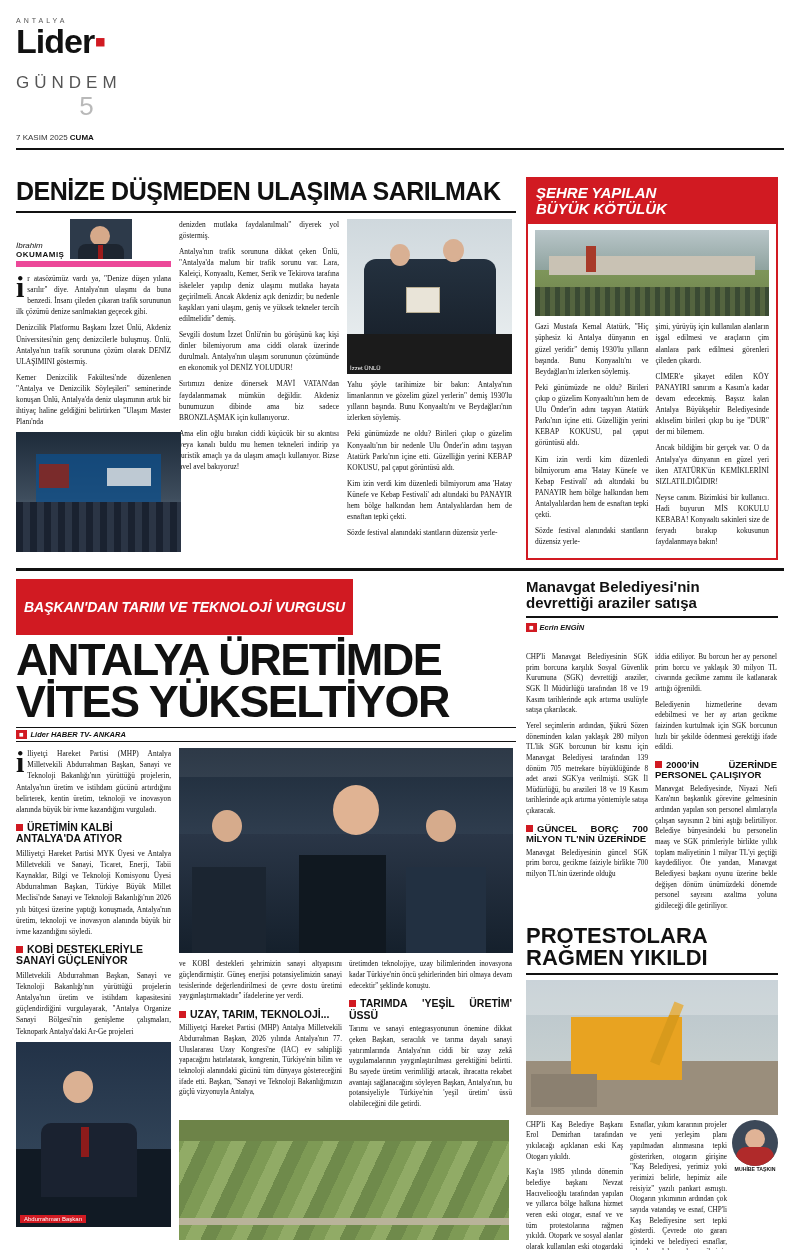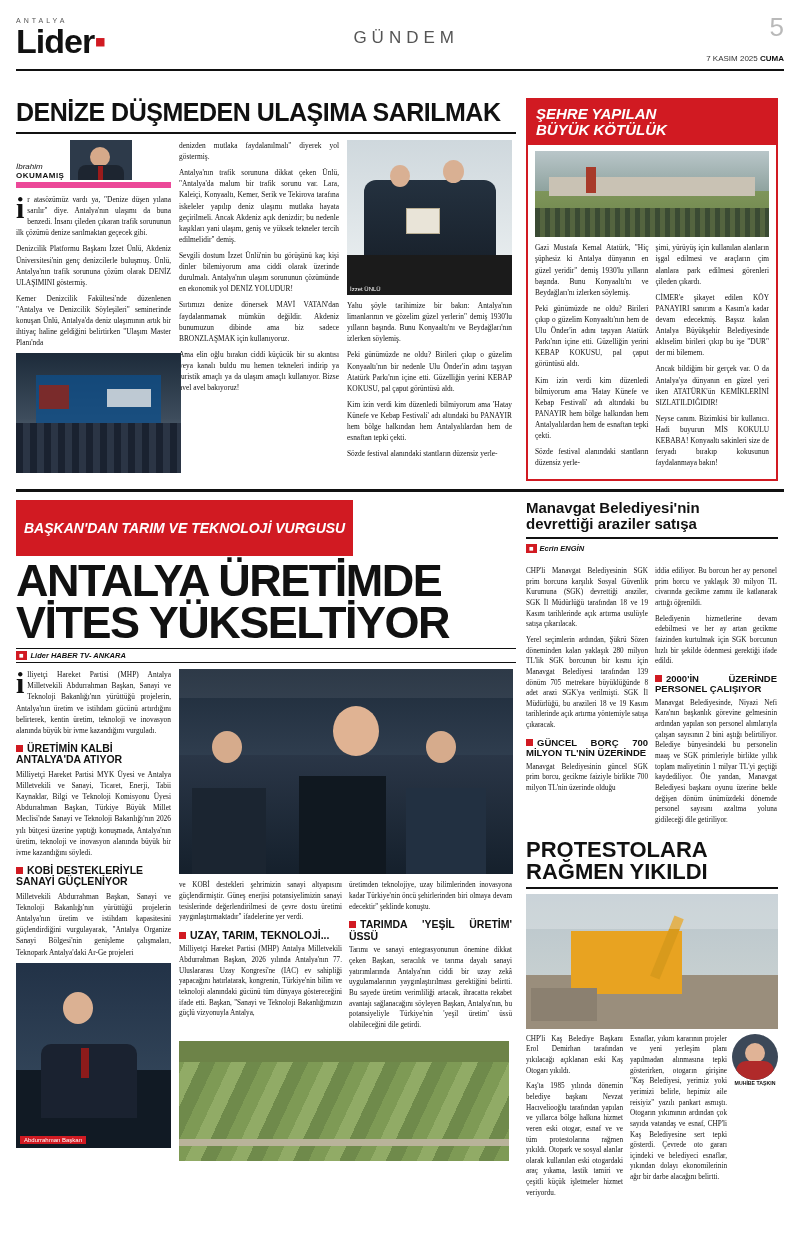--- a/index.html
+++ b/index.html
@@ -9,21 +9,21 @@
     background: #ffffff;
     font-family: "Liberation Serif", serif;
     color: #111;
     overflow: hidden;
     position: relative;
   }
   .page { width:800px; height:1250px; position:relative; padding: 0 16px; }
 
   
   .masthead { display:flex; align-items:flex-start; justify-content:space-between;
-              padding: 14px 0 6px 0; border-bottom: 2px solid #111; position:relative; }
+              padding: 14px 0 6px 0; border-bottom: 2px solid #111; position:relative;flex-direction:column; }
   .logo-wrap { display:flex; align-items:flex-start; gap:4px; }
   .logo-main { font-family:"Liberation Sans", sans-serif; font-weight:bold; font-size:34px;
                letter-spacing:-1px; color:#111; line-height:1; }
   .logo-accent { color:#d11a22; font-size:34px; font-weight:bold; line-height:1; }
   .logo-sub { font-family:"Liberation Sans", sans-serif; font-size:7px; letter-spacing:3px;
               color:#555; margin-top:3px; }
   .masthead-center { text-align:center; padding-top:14px; }
   .masthead-center .section { font-family:"Liberation Sans", sans-serif; font-size:17px;
                letter-spacing:5px; color:#555; }
   .masthead-right { text-align:right; }
@@ -110,21 +110,21 @@
   .subhead .sq { display:inline-block; width:7px; height:7px; background:#d11a22; margin-right:4px; }
 
   .ph-feat { width:334px; height:205px; margin-bottom:6px; }
   .ph-podium { width:155px; height:185px; margin-top:5px; }
   .ph-drone { width:330px; height:120px; margin-top:5px; }
 
   
   .side-title { font-family:"Liberation Sans", sans-serif; font-weight:bold; font-size:15px;
                 line-height:1.05; border-bottom:2px solid #111; padding-bottom:5px; margin-bottom:5px; }
   .side-byline { font-family:"Liberation Sans", sans-serif; font-size:7.5px; font-style:italic;
-                 font-weight:bold; margin-bottom:13px; }
+                 font-weight:bold; margin-bottom:20px; }
   .side-byline .tag { background:#d11a22; color:#fff; padding:0 3px; margin-right:3px; font-style:normal; }
   .side-cols { display:flex; gap:7px; font-size:7.2px; line-height:1.48; text-align:justify; }
   .side-cols p { margin:0 0 5px 0; }
   .side-col { width:122px; }
 
   .big-red-title { font-family:"Liberation Sans", sans-serif; font-weight:bold; font-size:22px;
                    line-height:1.0; border-bottom:2px solid #111; padding-bottom:4px; margin:8px 0 5px 0; }
   .ph-demo { width:252px; height:135px; margin-bottom:5px; }
 
   .mini-figure { width:46px; height:58px; float:right; margin:0 0 3px 5px; position:relative; }

